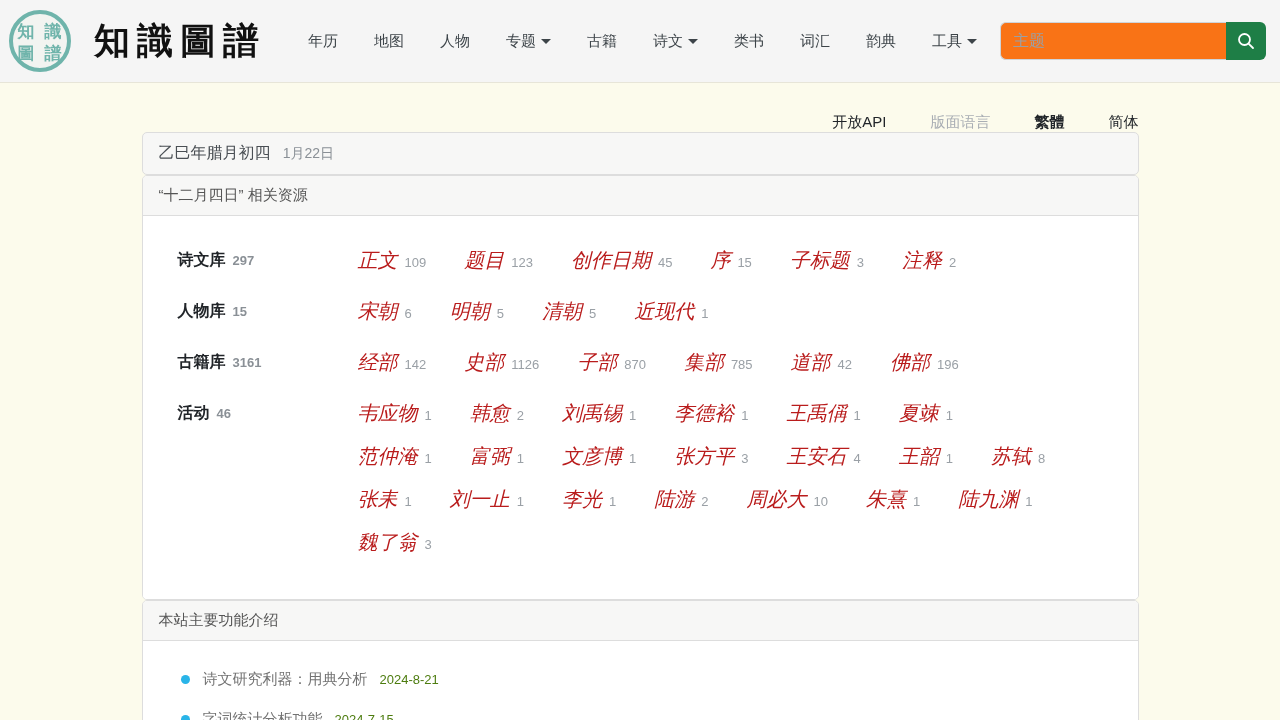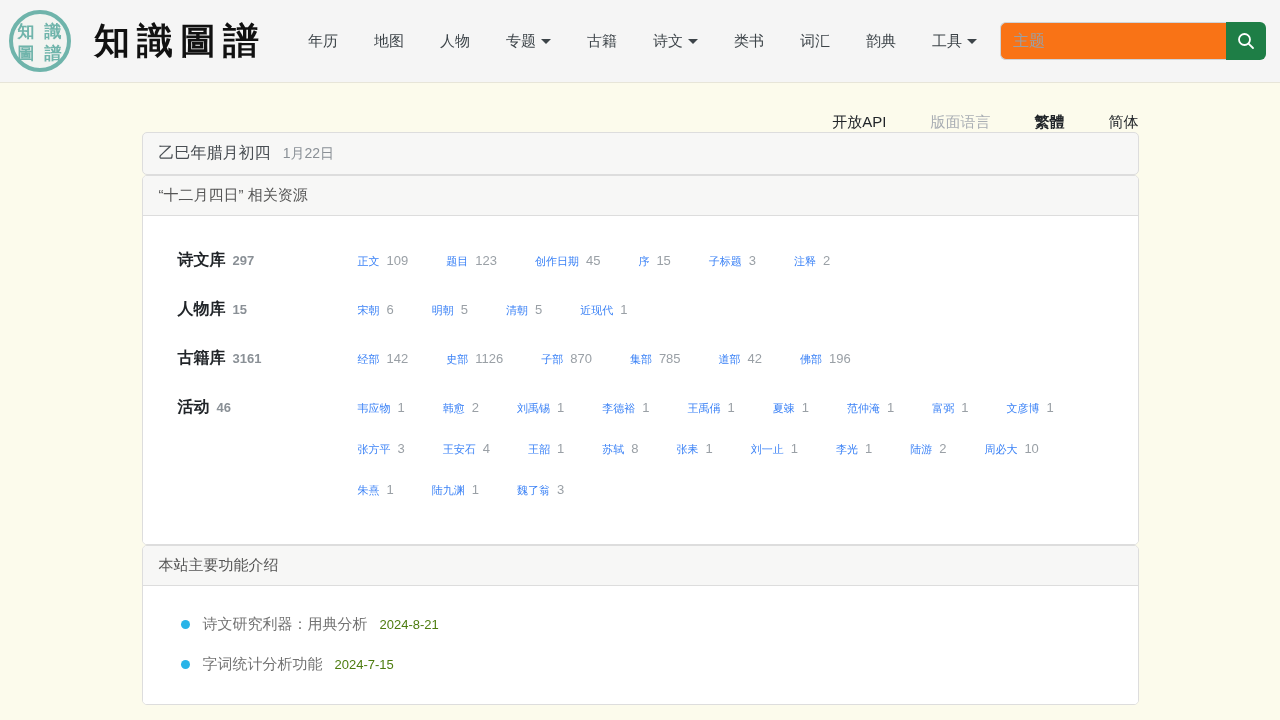--- a/index.html
+++ b/index.html
@@ -89,21 +89,21 @@
   .date-main{font-size:16px;color:#4a4f54;}
   .date-sub{font-size:14px;color:#8a9096;margin-left:8px;}
   
   .res-body{padding:24px 41px 26px 35px;background:#fff;}
   .res-row{display:flex;align-items:flex-start;margin-bottom:8px;}
   .res-label-col{flex:0 0 180px;line-height:40px;white-space:nowrap;}
   .res-label{font-size:16px;font-weight:bold;color:var(--text-dark);}
   .res-label-cnt{font-size:13px;font-weight:bold;color:#8a9096;margin-left:7px;}
   .res-links{flex:1;display:flex;flex-wrap:wrap;}
   .res-item{margin-right:38px;line-height:40px;white-space:nowrap;}
-  .res-item a{font-size:11px;color:#3b82f6;text-decoration:none;cursor:pointer;}
+  .res-item a{font-size:20px;color:#b91c1c;text-decoration:none;cursor:pointer;font-style:italic;}
   .res-item .cnt{font-size:13px;color:#9aa0a6;margin-left:7px;}
   
   .feat-body{padding:18px 16px 20px 16px;background:#fff;}
   .feat-item{display:flex;align-items:center;height:40px;}
   .feat-bullet{
     width:9px;height:9px;border-radius:50%;
     background:var(--bullet-cyan);margin:0 13px 0 22px;flex:0 0 9px;
   }
   .feat-item a{font-size:15px;color:#737373;text-decoration:none;cursor:pointer;}
   .feat-date{font-size:13px;color:#4d7c0f;margin-left:12px;}

